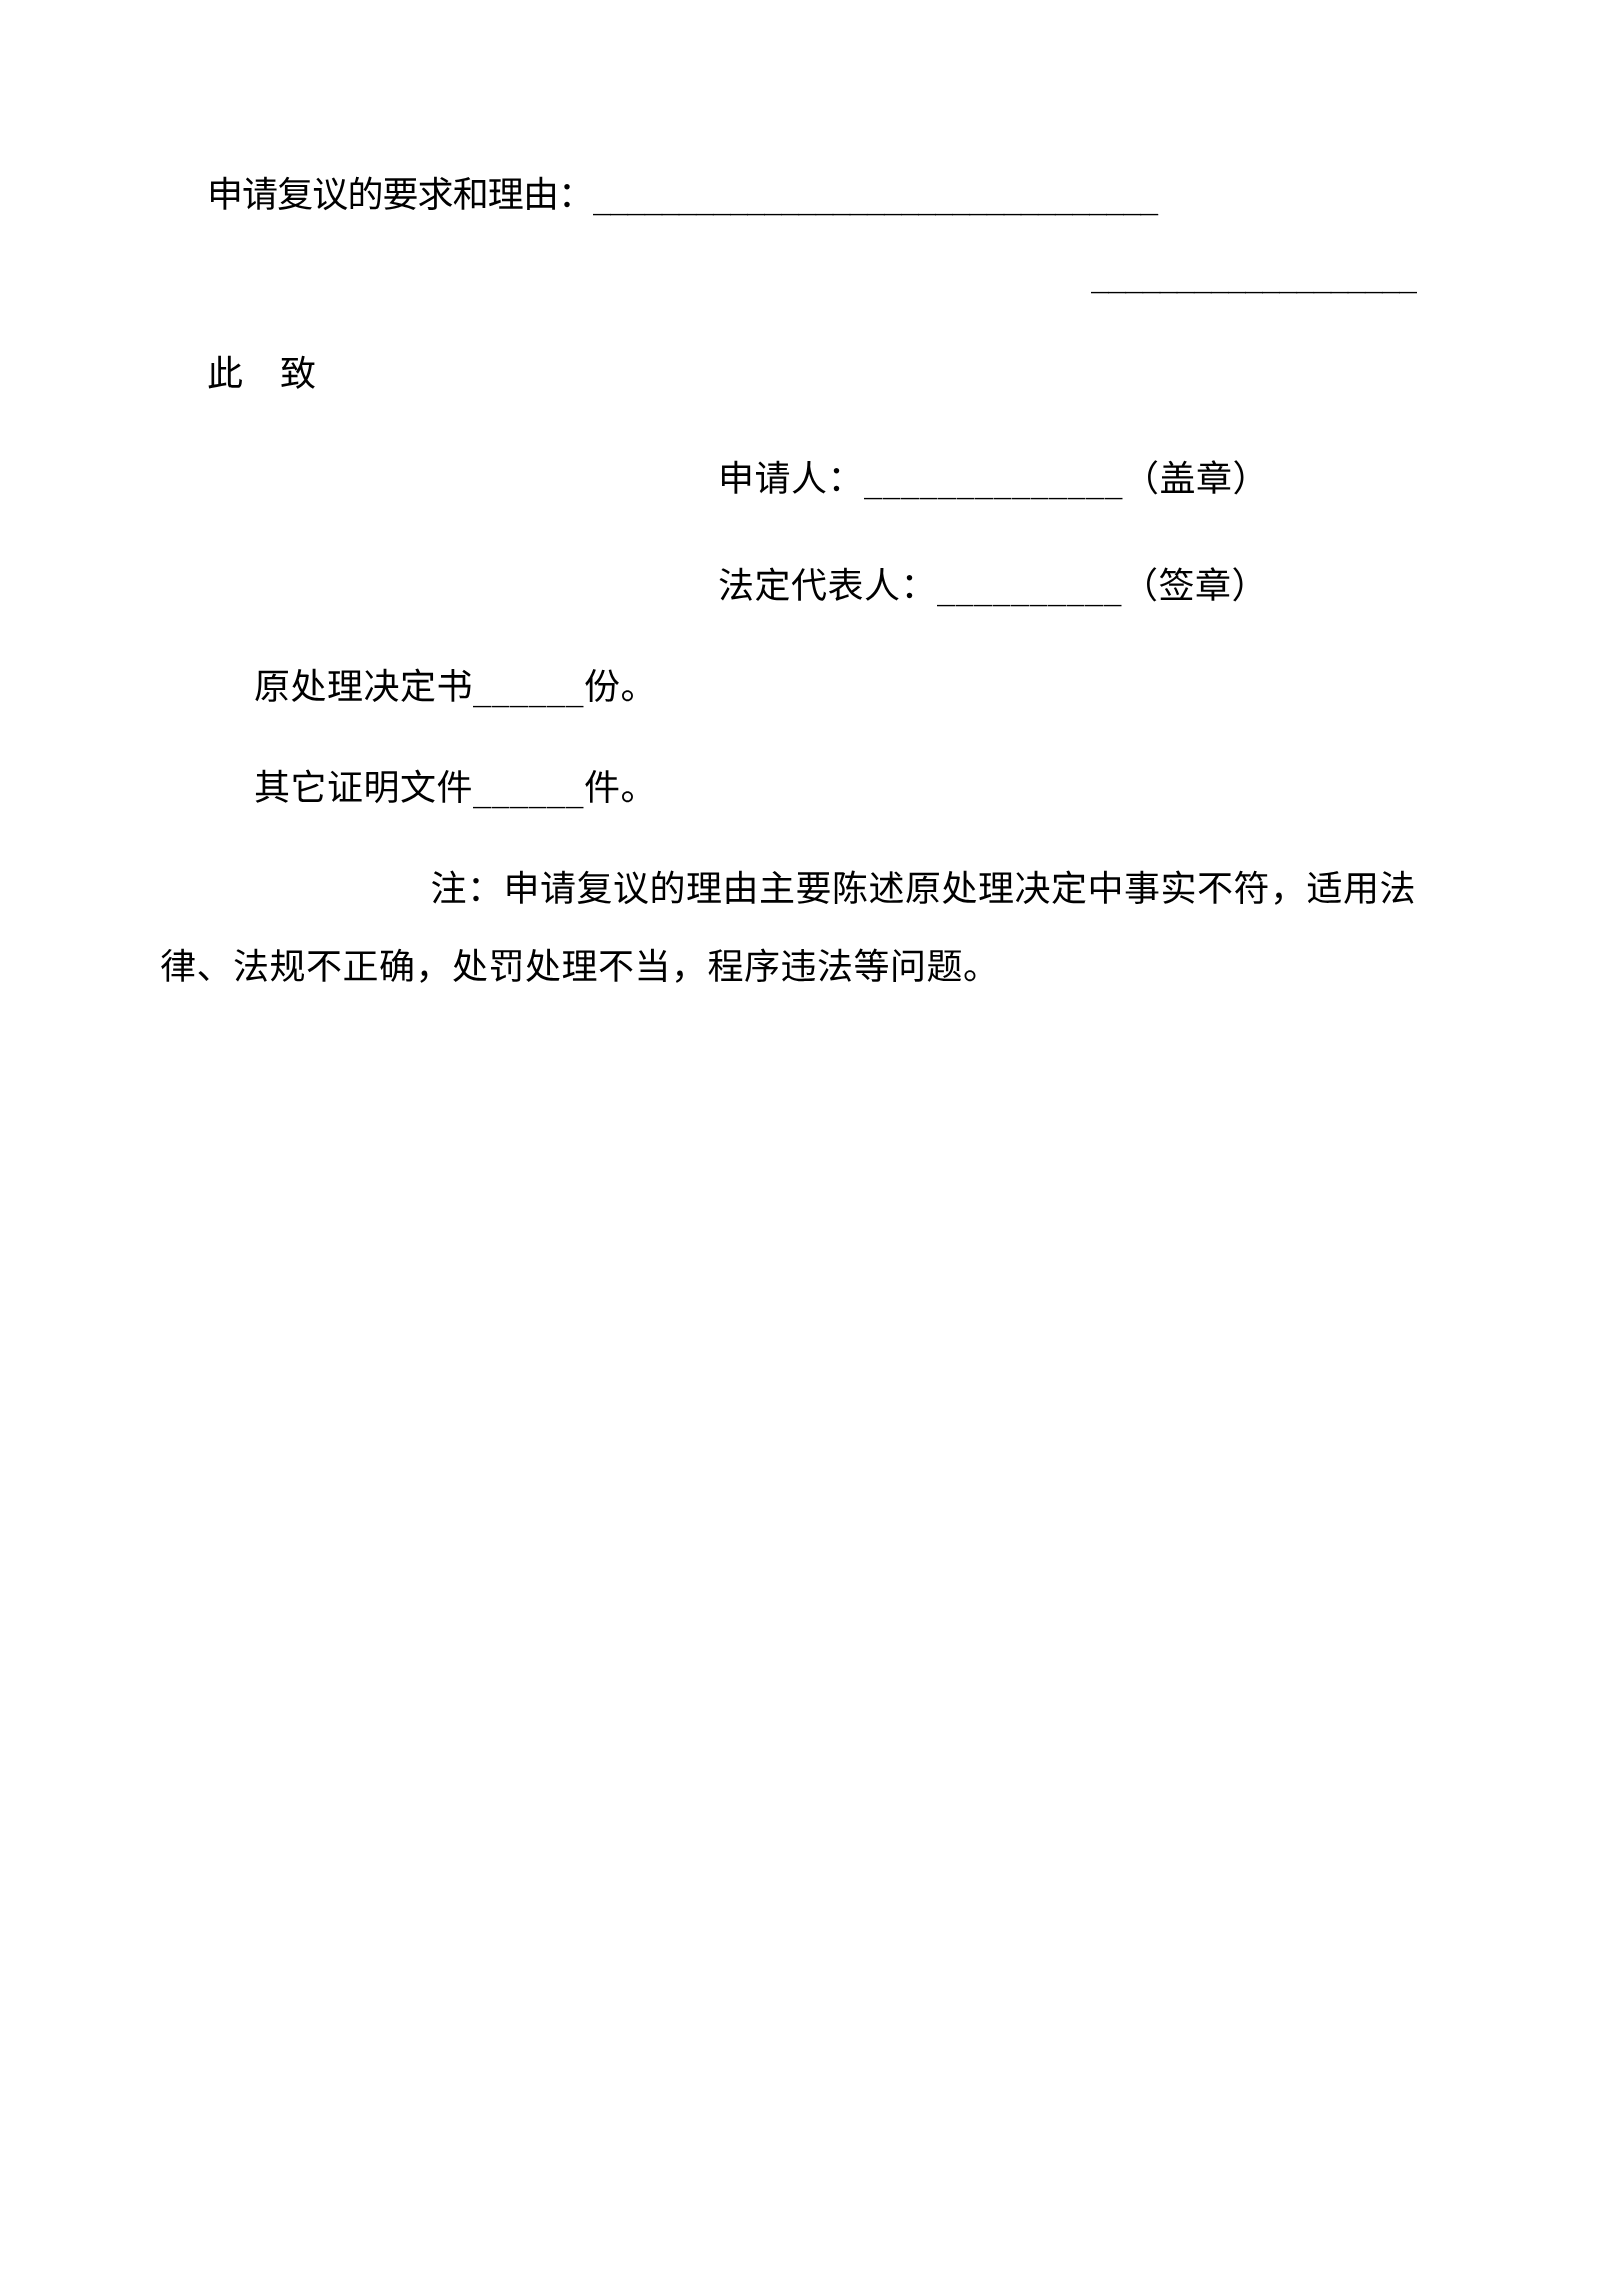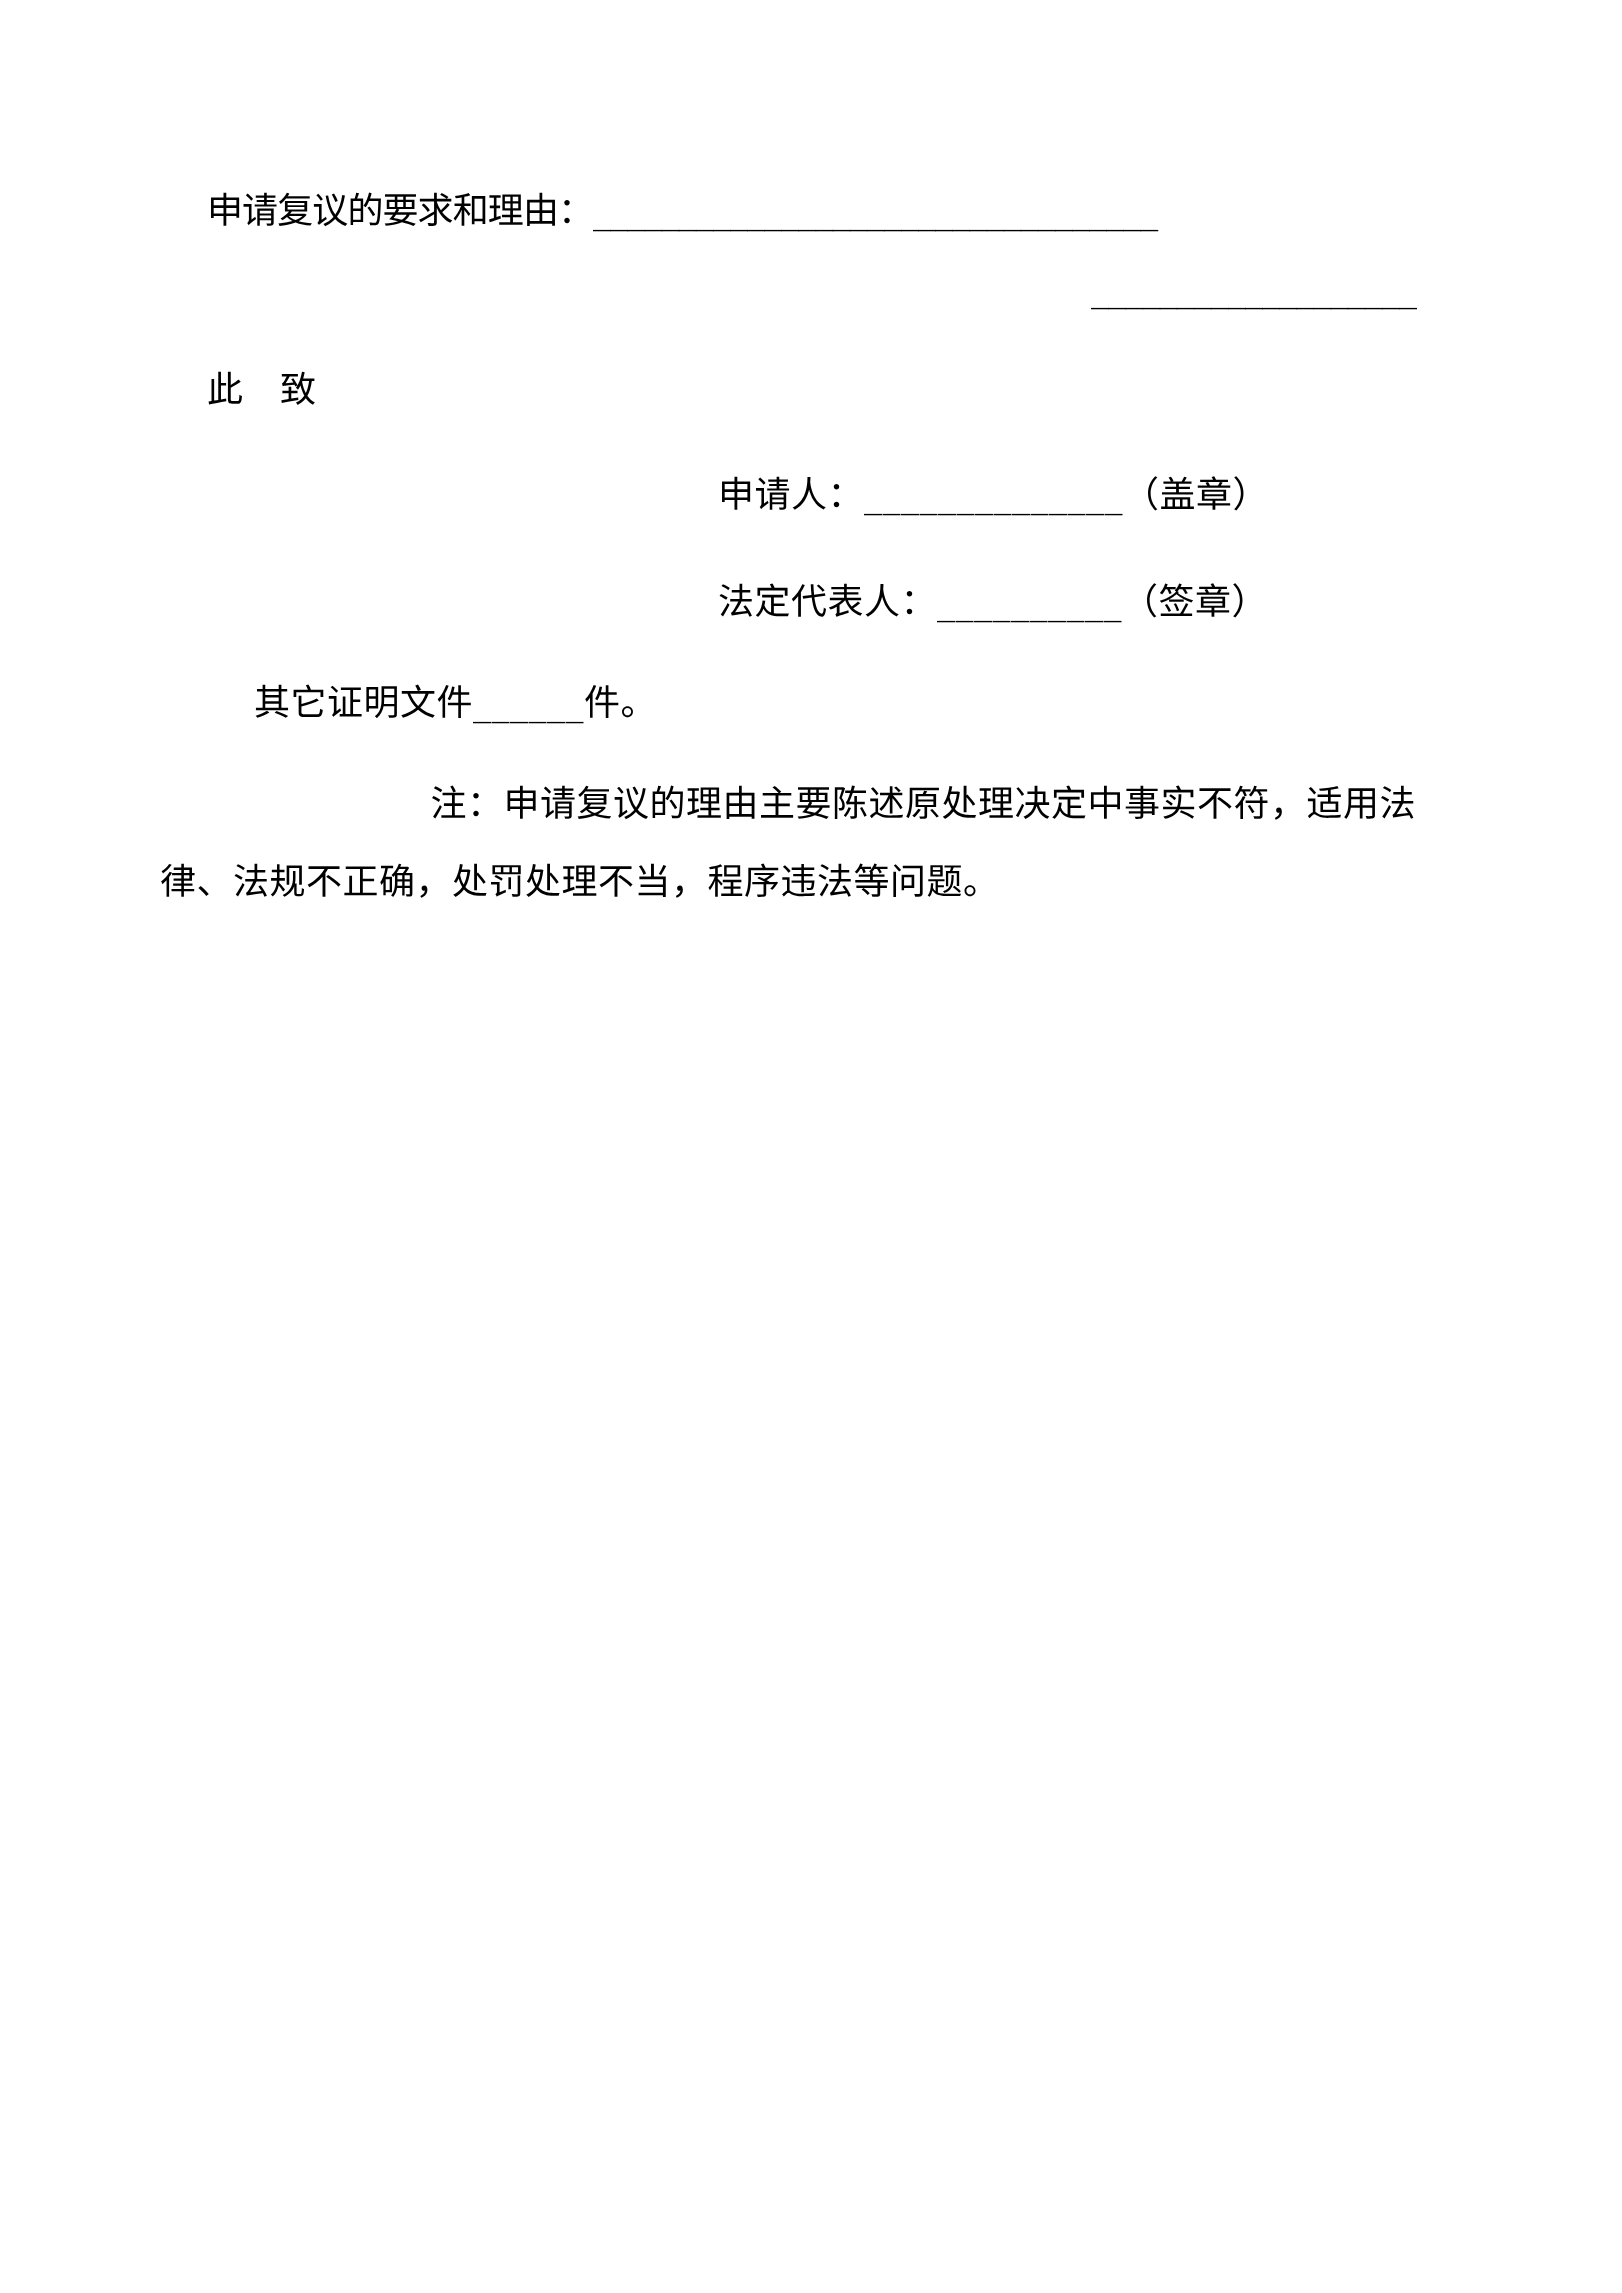--- a/index.html
+++ b/index.html
@@ -18,21 +18,21 @@
     position: relative;
     width: 1623px;
     height: 2294px;
     box-sizing: border-box;
     padding: 0;
     overflow: hidden;
   }
   .content {
     position: absolute;
     left: 207px;
-    top: 193px;
+    top: 177px;
     width: 1209px;
   }
   .line {
     font-size: 36px;
     line-height: 1.0;
     letter-spacing: 0.5px;
     white-space: pre-wrap;
     margin: 0;
   }
   .block {
@@ -71,20 +71,21 @@
     <p class="line block gap-underline2 note-hang underline-long" style="padding-left:0; margin-left:-47px;">___________________</p>
 
     <p class="line block gap-cizhi indent-1">此　致</p>
 
     <p class="line block gap-applicant right-col">申请人：______________（盖章）</p>
 
     <p class="line block gap-legalrep right-col">法定代表人：__________（签章）</p>
 
 
 
+    <p class="line block gap-attach2 indent-2">原处理决定书______份。</p>
 
     <p class="line block gap-attach3 indent-2">其它证明文件______件。</p>
 
     <p class="line block gap-note note-hang">注：申请复议的理由主要陈述原处理决定中事实不符，适用法</p>
 
     <p class="line block note-line2 note-cont" style="margin-left:-47px;">律、法规不正确，处罚处理不当，程序违法等问题。</p>
 
   </div>
 </div>
 

